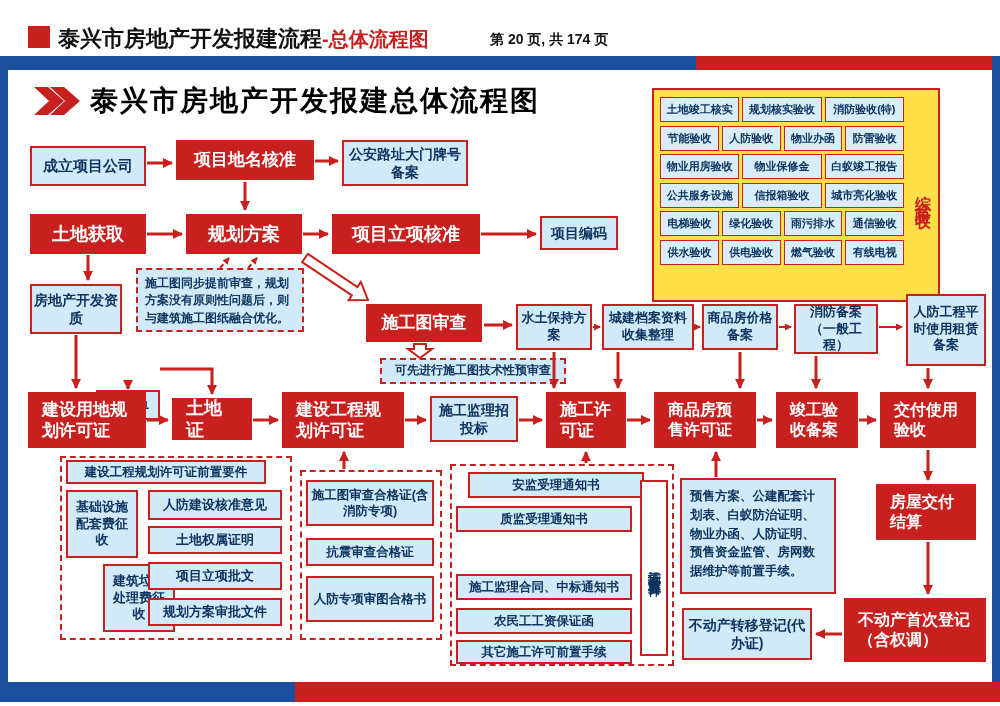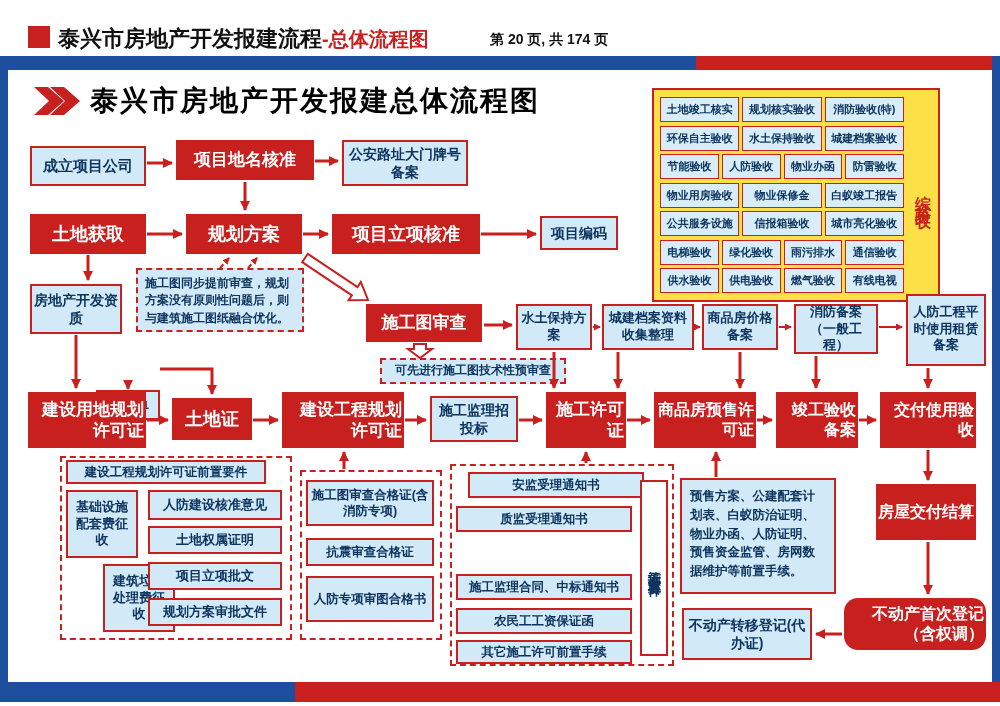--- a/index.html
+++ b/index.html
@@ -5,22 +5,22 @@
   * { margin:0; padding:0; box-sizing:border-box; }
   html,body { width:1000px; height:706px; }
   body {
     font-family:"Liberation Sans","DejaVu Sans",sans-serif;
     background:#ffffff; position:relative; overflow:hidden;
     --red:#c8201e; --blue:#1e4e9e; --boxblue:#d2e9f7; --navy:#0d3560;
   }
   #page { position:absolute; inset:0; }
   .box-red {
     position:absolute; background:var(--red); color:#fff; font-weight:bold;
-    display:flex; align-items:center; justify-content:center; text-align:right;
-    line-height:1.25; padding:2px;
+    display:flex; align-items:center; justify-content:center; text-align:left;
+    line-height:1.25; padding:14px;
   }
   .box-blue {
     position:absolute; background:var(--boxblue); border:2px solid var(--red);
     color:var(--navy); font-weight:bold; display:flex; align-items:center;
     justify-content:center; text-align:center; line-height:1.3; padding:2px;
   }
   .box-blue.txt { align-items:flex-start; justify-content:flex-start; text-align:left; padding:7px 8px; }
   .box-note {
     position:absolute; background:var(--boxblue); border:2px dashed var(--red);
     color:var(--navy); padding:5px 7px; line-height:1.45; font-weight:bold;
@@ -86,25 +86,20 @@
   </div>
 
   <div class="acc-panel">
     <div class="acc-rows">
       <div class="acc-row">
         <div class="cell">土地竣工核实</div>
         <div class="cell">规划核实验收</div>
         <div class="cell">消防验收(特)</div>
       </div>
       <div class="acc-row">
-        <div class="cell">环保自主验收</div>
-        <div class="cell">水土保持验收</div>
-        <div class="cell">城建档案验收</div>
-      </div>
-      <div class="acc-row">
         <div class="cell">节能验收</div>
         <div class="cell">人防验收</div>
         <div class="cell">物业办函</div>
         <div class="cell">防雷验收</div>
       </div>
       <div class="acc-row">
         <div class="cell">物业用房验收</div>
         <div class="cell">物业保修金</div>
         <div class="cell">白蚁竣工报告</div>
       </div>
@@ -178,21 +173,21 @@
   <div class="box-blue" style="left:468px;top:472px;width:176px;height:26px;font-size:12.5px;">安监受理通知书</div>
   <div class="box-blue" style="left:456px;top:506px;width:176px;height:26px;font-size:12.5px;">质监受理通知书</div>
   <div class="box-blue" style="left:456px;top:574px;width:176px;height:26px;font-size:12.5px;">施工监理合同、中标通知书</div>
   <div class="box-blue" style="left:456px;top:608px;width:176px;height:26px;font-size:12.5px;">农民工工资保证函</div>
   <div class="box-blue" style="left:456px;top:640px;width:176px;height:24px;font-size:12.5px;">其它施工许可前置手续</div>
   <div class="vlabel-box" style="left:640px;top:480px;width:28px;height:176px;">施工许可前置要件</div>
 
   <div class="box-blue txt" style="left:680px;top:478px;width:156px;height:116px;font-size:12.5px;line-height:1.5;">预售方案、公建配套计划表、白蚁防治证明、物业办函、人防证明、预售资金监管、房网数据维护等前置手续。</div>
   <div class="box-red" style="left:876px;top:484px;width:100px;height:56px;font-size:16px;">房屋交付结算</div>
   <div class="box-blue" style="left:682px;top:608px;width:130px;height:52px;font-size:14px;">不动产转移登记(代办证)</div>
-  <div class="box-red" style="left:844px;top:598px;width:142px;height:52px;font-size:16px;border-radius:14px;">不动产首次登记（含权调）</div>
+  <div class="box-red" style="left:844px;top:598px;width:142px;height:64px;font-size:16px;">不动产首次登记（含权调）</div>
 
   <div class="footer">
     <span class="b"></span>
     <span class="r"></span>
   </div>
 
   <svg class="arrows" width="1000" height="706" viewBox="0 0 1000 706">
     <defs>
       <marker id="ah" markerUnits="userSpaceOnUse" markerWidth="11" markerHeight="11" refX="9" refY="5" orient="auto">
         <path d="M0,0 L10,5 L0,10 Z" fill="#c8201e"></path>

